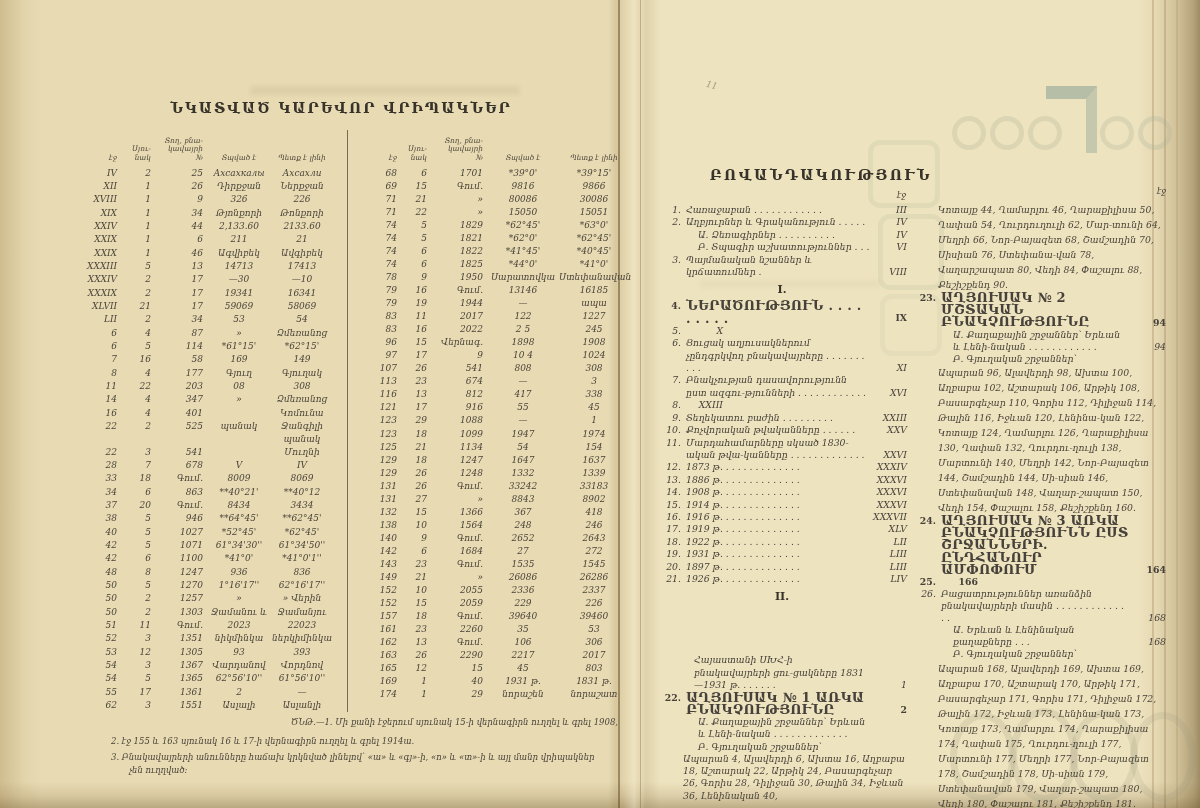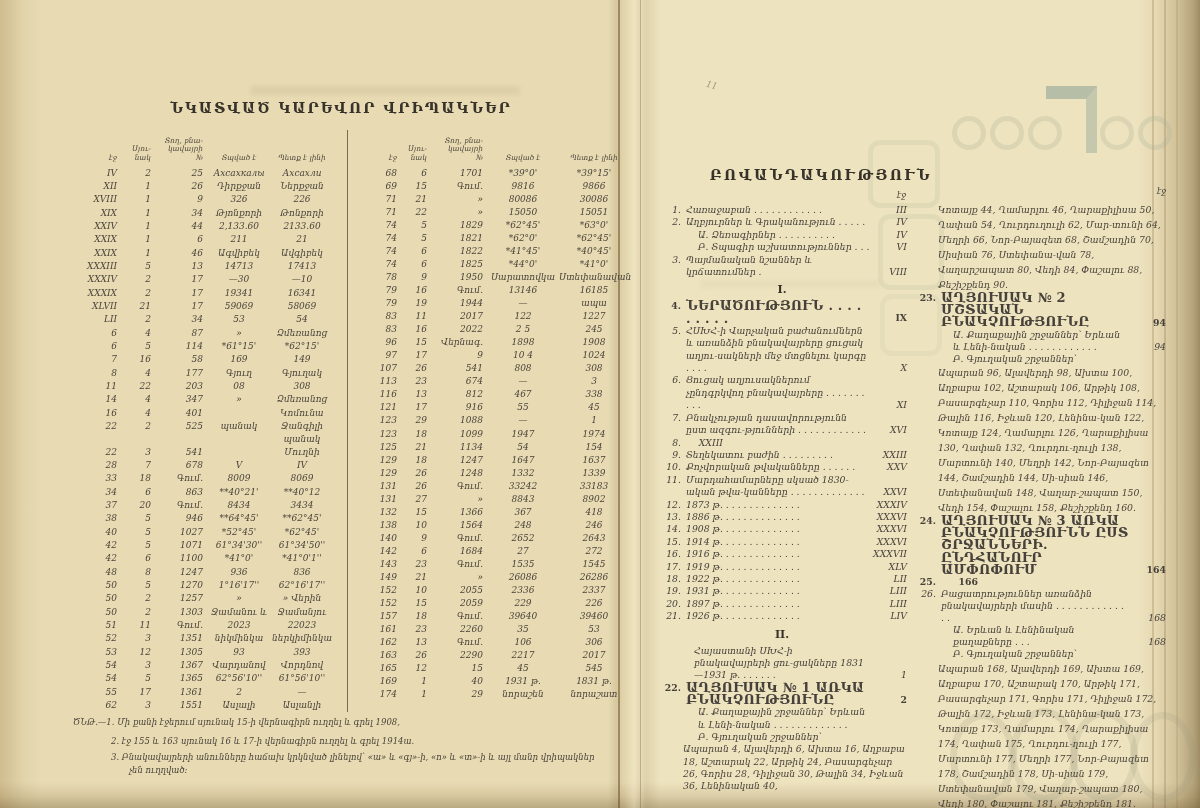--- a/index.html
+++ b/index.html
@@ -536,21 +536,21 @@
         <span class="c0">113</span>
         <span class="c1">23</span>
         <span class="c2">674</span>
         <span class="c3">—</span>
         <span class="c4">3</span>
       </div>
       <div class="erow">
         <span class="c0">116</span>
         <span class="c1">13</span>
         <span class="c2">812</span>
-        <span class="c3">467</span>
+        <span class="c3">417</span>
         <span class="c4">338</span>
       </div>
       <div class="erow">
         <span class="c0">121</span>
         <span class="c1">17</span>
         <span class="c2">916</span>
         <span class="c3">55</span>
         <span class="c4">45</span>
       </div>
       <div class="erow">
@@ -684,40 +684,40 @@
         <span class="c1">26</span>
         <span class="c2">2290</span>
         <span class="c3">2217</span>
         <span class="c4">2017</span>
       </div>
       <div class="erow">
         <span class="c0">165</span>
         <span class="c1">12</span>
         <span class="c2">15</span>
         <span class="c3">45</span>
-        <span class="c4">545</span>
+        <span class="c4">803</span>
       </div>
       <div class="erow">
         <span class="c0">169</span>
         <span class="c1">1</span>
         <span class="c2">40</span>
         <span class="c3">1931 թ.</span>
         <span class="c4">1831 թ.</span>
       </div>
       <div class="erow">
         <span class="c0">174</span>
         <span class="c1">1</span>
         <span class="c2">29</span>
         <span class="c3">նորաշեն</span>
         <span class="c4">նորաշատ</span>
       </div>
     </div>
 </div>
 <div id="footnotes">
-  <div class="fnote" style="margin-left:0;">ԾՆԹ.—1. Մի քանի էջերում սյունակ 15-ի վերնագիրն ուղղել և գրել 1908,</div>
+  <div class="fnote" style="margin-left:0;text-align:right;">ԾՆԹ.—1. Մի քանի էջերում սյունակ 15-ի վերնագիրն ուղղել և գրել 1908,</div>
   <div class="fnote" style="margin-left:38px;margin-top:6px;">2. էջ 155 և 163 սյունակ 16 և 17-ի վերնագիրն ուղղել և գրել 1914ա.</div>
   <div class="fnote" style="margin-left:38px;margin-top:4px;margin-bottom:0;">3. Բնակավայրերի անունները հաճախ կրկնված լինելով՝ «ա» և «գյ»-ի, «ո» և «տ»-ի և այլ մանր վրիպակներ</div>
   <div class="fnote" style="margin-left:56px;">չեն ուղղված։</div>
 </div>
 
 <div id="toc-title">ԲՈՎԱՆԴԱԿՈՒԹՅՈՒՆ</div>
 <div class="ej-label" id="ej-col1">էջ</div>
 <div class="ej-label" id="ej-col2">էջ</div>
 <div class="toc-col" id="toc-col1">
     <div class="toc-entry">
@@ -746,21 +746,20 @@
       <span class="tpage">VIII</span>
     </div>
     <div class="toc-sec">I.</div>
     <div class="toc-entry caps">
       <span class="tnum">4.</span>
       <span class="ttext">ՆԵՐԱԾՈՒԹՅՈՒՆ . . . . . . . . .</span>
       <span class="tpage">IX</span>
     </div>
     <div class="toc-entry">
       <span class="tnum">5.</span>
-      <span class="ttext">ՀՍԽՀ-ի Վարչական բաժանումներն և առանձին բնակավայրերը ցուցակ աղյու-սակների մեջ մտցնելու կարգը . . . .</span>
       <span class="tpage">X</span>
     </div>
     <div class="toc-entry">
       <span class="tnum">6.</span>
       <span class="ttext">Ցուցակ աղյուսակներում չընդգրկվող բնակավայրերը . . . . . . . . . .</span>
       <span class="tpage">XI</span>
     </div>
     <div class="toc-entry">
       <span class="tnum">7.</span>
       <span class="ttext">Բնակչության դասավորությունն ըստ ազգու-թյունների . . . . . . . . . . . .</span>
@@ -831,21 +830,21 @@
       <span class="tpage">LIII</span>
     </div>
     <div class="toc-entry">
       <span class="tnum">21.</span>
       <span class="ttext">1926 թ.  . . . . . . . . . . . . .</span>
       <span class="tpage">LIV</span>
     </div>
     <div class="toc-sec">II.</div>
     <div class="toc-entry">
       <span class="tnum"></span>
-      <span class="ttext" style="padding-left: 8px;">Հայաստանի ՍԽՀ-ի բնակավայրերի ցու-ցակները 1831—1931 թ. . . . . . .</span>
+      <span class="ttext" style="padding-left: 8px; margin-top: 47px;">Հայաստանի ՍԽՀ-ի բնակավայրերի ցու-ցակները 1831—1931 թ. . . . . . .</span>
       <span class="tpage">1</span>
     </div>
     <div class="toc-entry caps">
       <span class="tnum">22.</span>
       <span class="ttext">ԱՂՅՈՒՍԱԿ № 1 ԱՌԿԱ ԲՆԱԿՉՈՒԹՅՈՒՆԸ</span>
       <span class="tpage">2</span>
     </div>
     <div class="toc-entry">
       <span class="tnum"></span>
       <span class="ttext" style="padding-left: 12px;">Ա. Քաղաքային շրջաններ՝ Երևան և Լենի-նական . . . . . . . . . . . . .</span>

